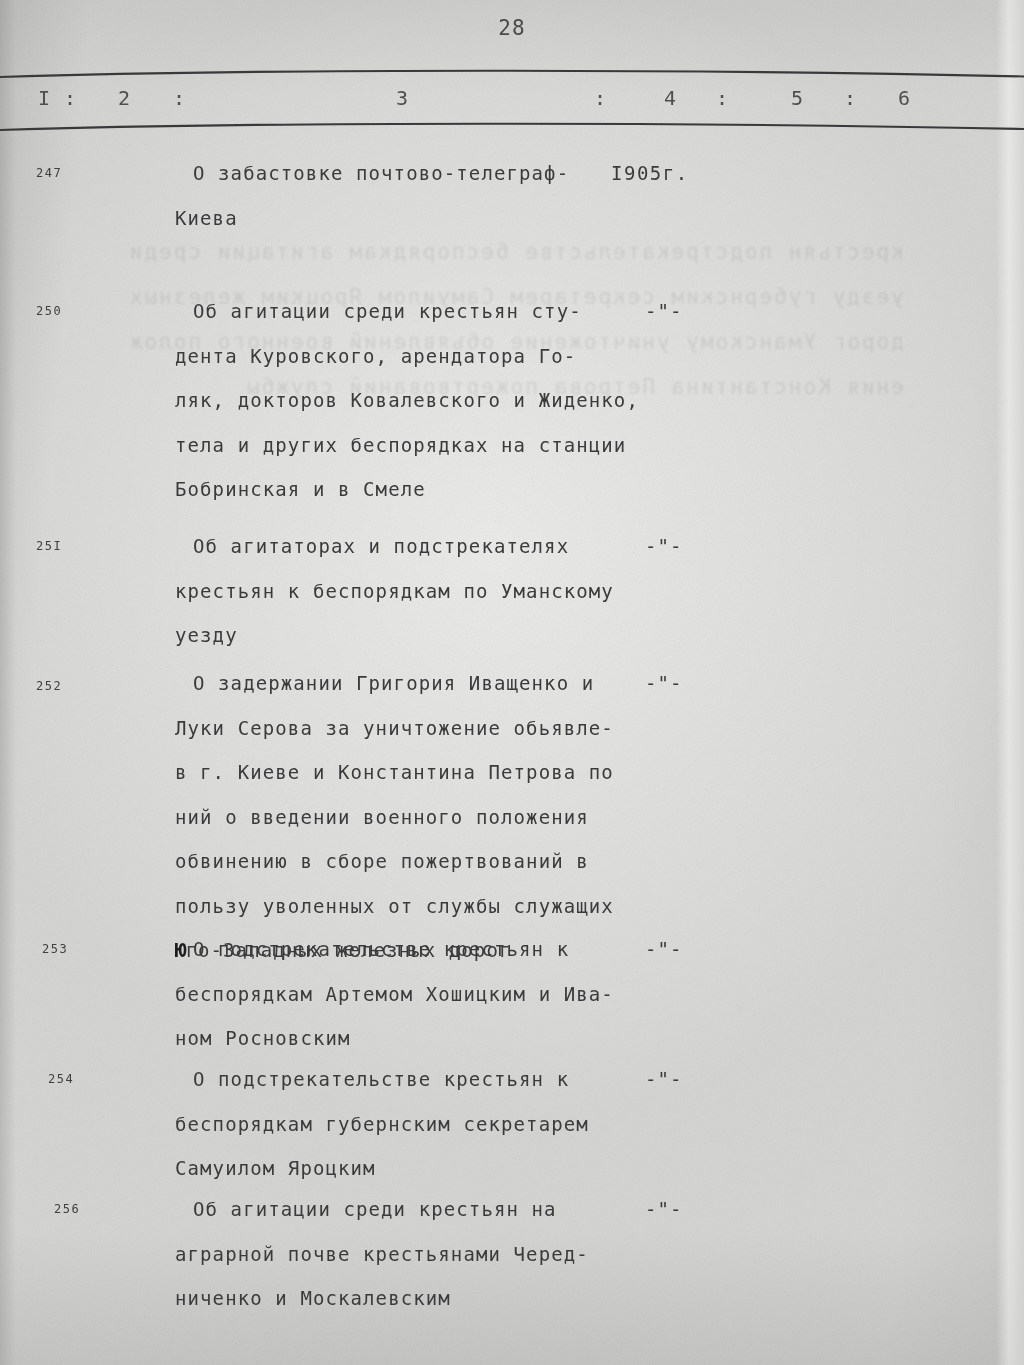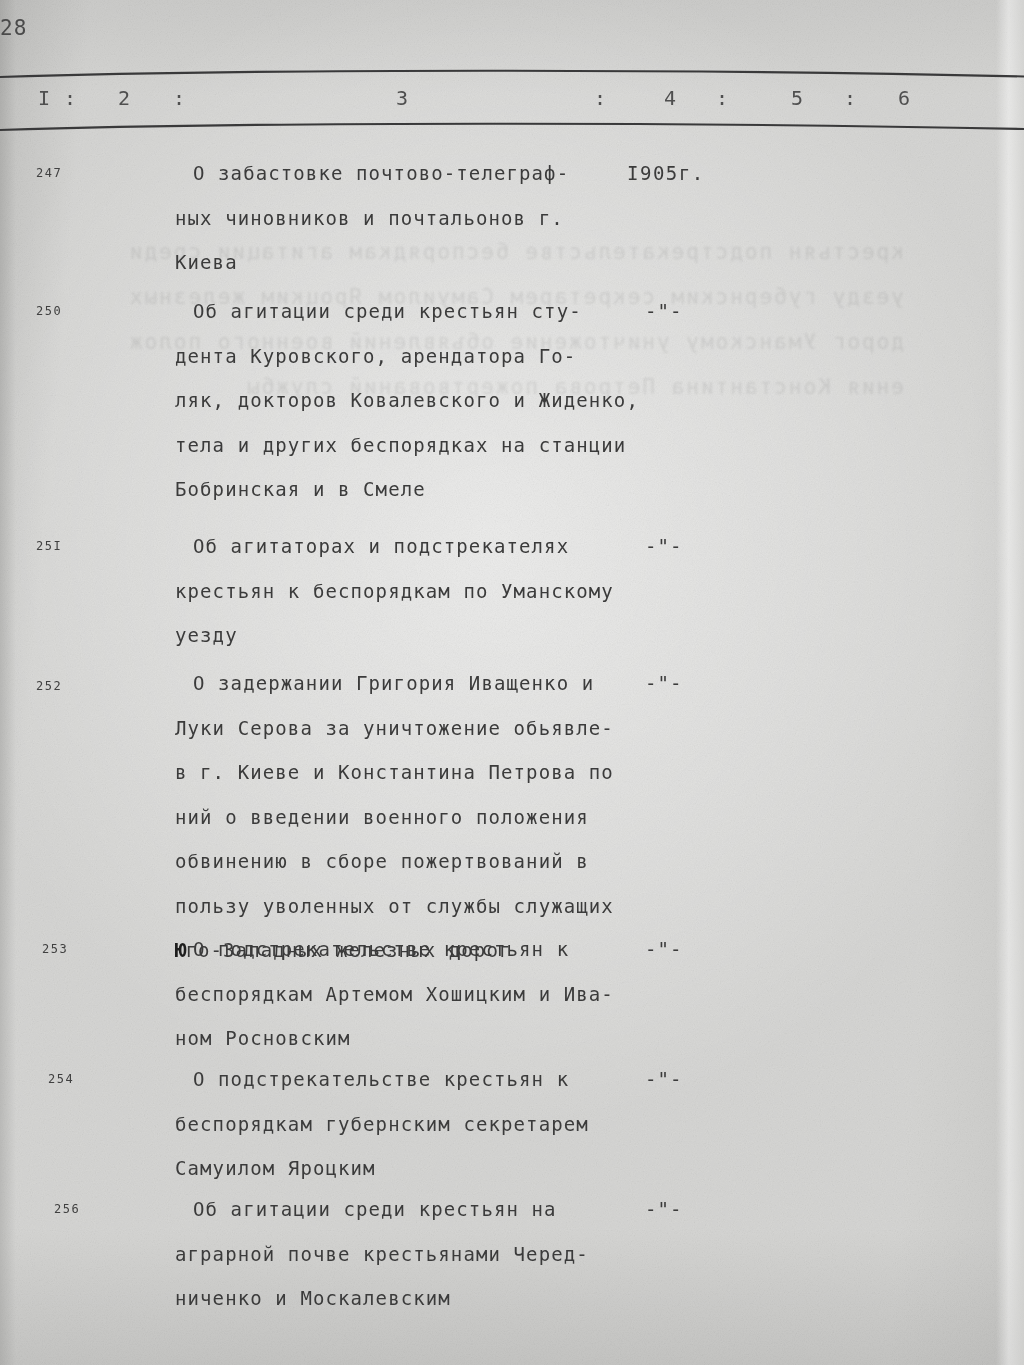--- a/index.html
+++ b/index.html
@@ -68,20 +68,21 @@
     box-sizing: border-box;
     word-break: break-all;
   }
 
   
   .folio {
     position: absolute;
     top: 16px;
     left: 0;
     width: 100%;
+    text-align: center;
     font-size: 21px;
     letter-spacing: 1px;
     color: #4a4a4a;
   }
 
   
   .rule {
     position: absolute;
     left: 0;
     width: 1024px;
@@ -142,21 +143,21 @@
   }
   .line.indent { padding-left: 18px; }
   .line .txt { display: inline; }
   .line .side {
     position: absolute;
     top: 0;
     left: 470px;
     white-space: pre;
     letter-spacing: 1px;
   }
-  .line .side.date { left: 452px; letter-spacing: 1.5px; }
+  .line .side.date { left: 436px; letter-spacing: 1.5px; }
   .strike-over {
     font-weight: bold;
     letter-spacing: -1px;
     color: #1e1e1e;
   }
 </style>
 </head>
 <body>
 
 <div id="page">
@@ -211,21 +212,20 @@
     <svg width="1024" height="14" viewBox="0 0 1024 14">
       <path d="M0,10 C260,1.5 700,2.0 1024,9.0" stroke="#39393a" stroke-width="2.1" fill="none"></path>
     </svg>
   </div>
 
   <div class="entries">
       <div class="entry" style="top: 162px;">
         <div class="entry-num" style="left: 36px; top: 4px;">247</div>
         <div class="entry-body">
           <div class="line indent"><span class="txt">О забастовке почтово-телеграф-</span><span class="side date">I905г.</span></div>
-          <div class="line"><span class="txt">ных чиновников и почтальонов г.</span></div>
           <div class="line"><span class="txt">Киева</span></div>
         </div>
       </div>
       <div class="entry" style="top: 300px;">
         <div class="entry-num" style="left: 36px; top: 4px;">250</div>
         <div class="entry-body">
           <div class="line indent"><span class="txt">Об агитации среди крестьян сту-</span><span class="side ditto">-"-</span></div>
           <div class="line"><span class="txt">дента Куровского, арендатора Го-</span></div>
           <div class="line"><span class="txt">ляк, докторов Ковалевского и Жиденко,</span></div>
           <div class="line"><span class="txt">тела и других беспорядках на станции</span></div>

